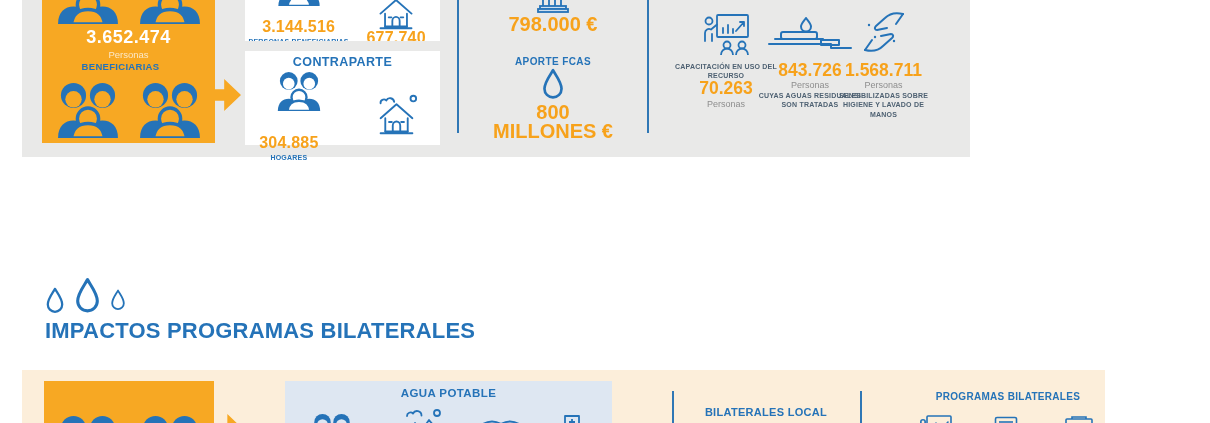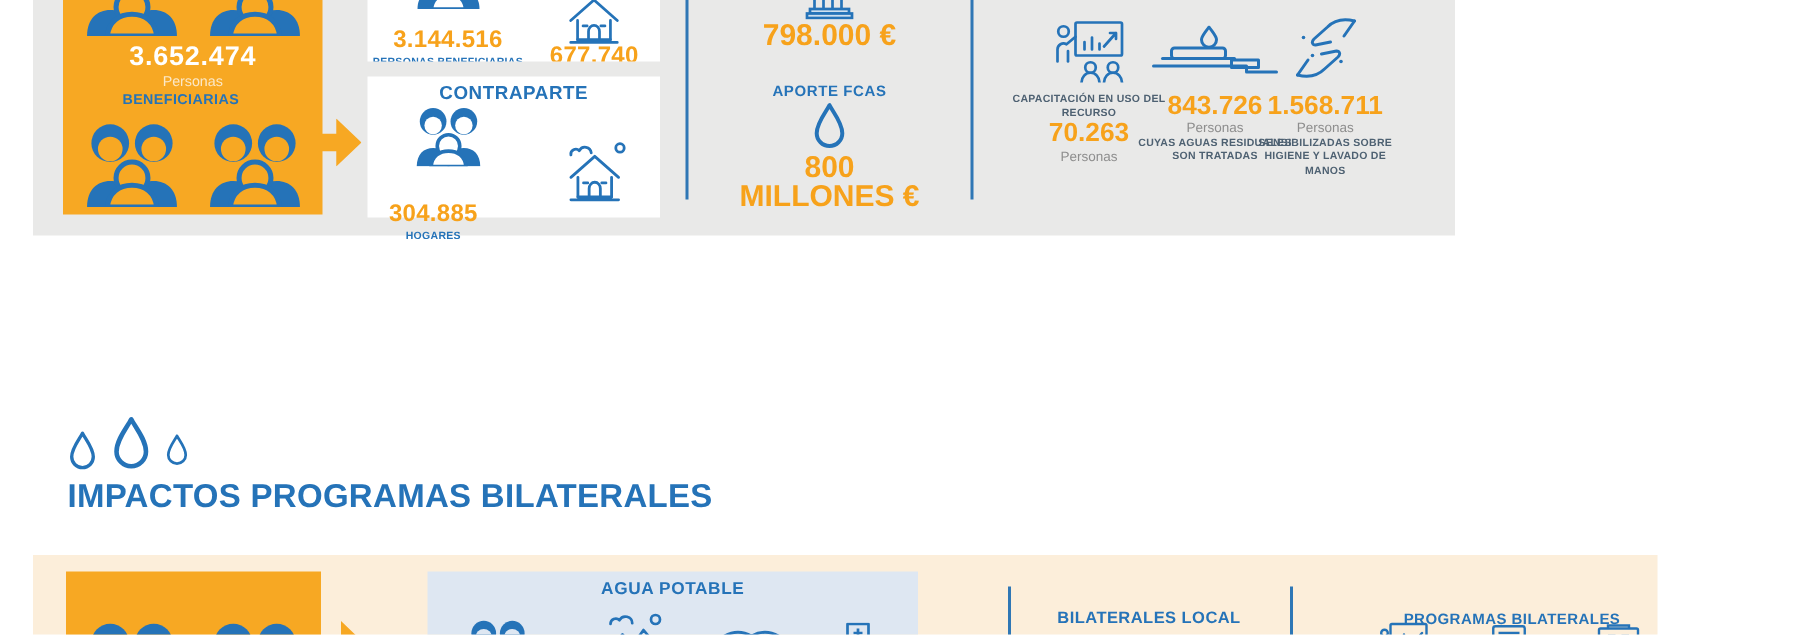--- a/index.html
+++ b/index.html
@@ -84,21 +84,21 @@
   .arrow-bottom { left:194px; top:44px; width:27px; height:30px; }
 
   .agua-box { left:263px; top:11px; width:327px; height:60px; background:#DEE7F2; }
   .ab-title { left:0; right:0; top:6px; font-size:11.5px; font-weight:bold; color:#2573B8; letter-spacing:.4px; }
   .agua-box svg { position:absolute; }
 
   .vl3 { left:650px; top:21px; height:45px; }
   .vl4 { left:838px; top:21px; height:45px; }
   .bp-label { font-size:11px; font-weight:bold; color:#2573B8; letter-spacing:.3px; }
   .contraparte { left:650px; width:188px; top:36px; }
-  .programas { left:858px; width:256px; top:38px; font-size:10px; }
+  .programas { left:858px; width:256px; top:21px; font-size:10px; }
   .bp-icon { position:absolute; }
 </style>
 </head>
 <body>
 
 <svg width="0" height="0" style="position:absolute" aria-hidden="true">
   <defs>
     <symbol id="fam" viewBox="0 0 72 60">
       <circle cx="21" cy="16" r="13" fill="#2573B8"></circle>
       <circle cx="21" cy="20" r="8.5" fill="var(--bg,#fff)"></circle>

